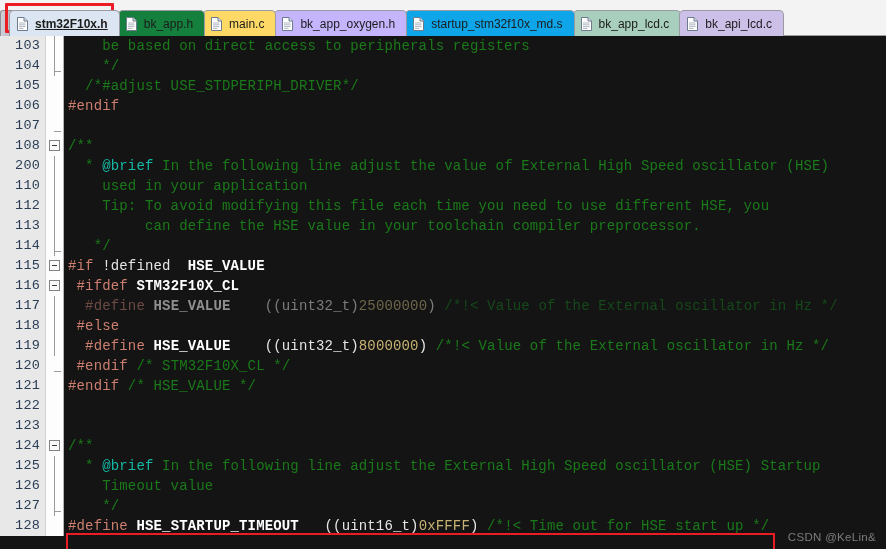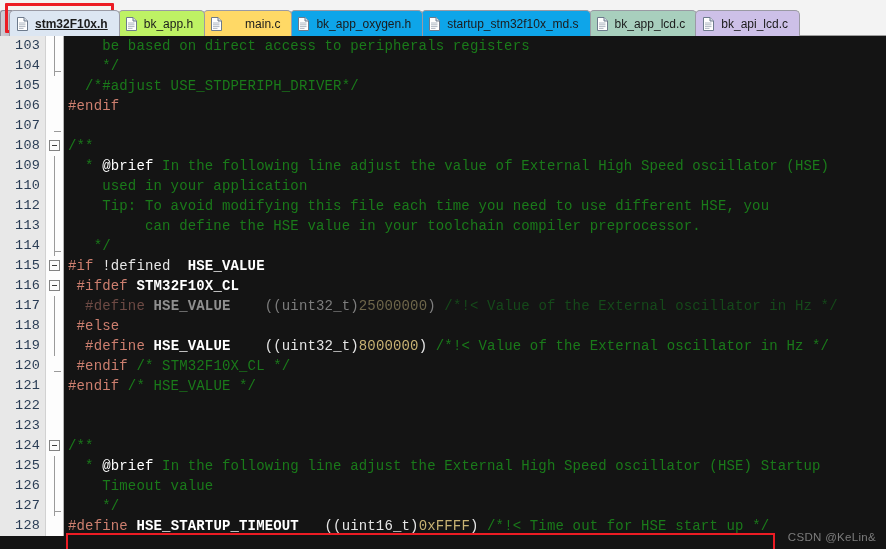--- a/index.html
+++ b/index.html
@@ -172,21 +172,21 @@
     line-height: 20px;
     white-space: pre;
     padding-left: 4px;
     overflow: hidden;
     letter-spacing: 0.15px;
   }
 
   
   .t-cmt    { color: #1a7a1a; }
   .t-cmt-d  { color: #15491a; }
-  .t-brief  { color: #ffffff; }
+  .t-brief  { color: #14b8a6; }
   .t-pp     { color: #cd7f6f; }
   .t-pp-d   { color: #6d4a44; }
   .t-id     { color: #ffffff; font-weight: bold; }
   .t-id-d   { color: #8f8f8f; font-weight: bold; }
   .t-txt    { color: #e6e6e6; }
   .t-txt-d  { color: #7d7d7d; }
   .t-num    { color: #c8b273; }
   .t-num-d  { color: #6e664a; }
 
   
@@ -228,51 +228,51 @@
               <g stroke="#9aa4b2" stroke-width="0.8">
                 <line x1="2" y1="6" x2="8.5" y2="6"></line>
                 <line x1="2" y1="7.8" x2="8.5" y2="7.8"></line>
                 <line x1="2" y1="9.6" x2="8.5" y2="9.6"></line>
                 <line x1="2" y1="11.4" x2="6.5" y2="11.4"></line>
               </g>
             </svg>
           </span>
           <span class="tab-label">stm32F10x.h</span>
         </div>
-        <div class="tab" style="background: #bef264; z-index: 9;">
+        <div class="tab" style="background: #15803d; z-index: 9;">
           <span>
             <svg class="tab-icon" viewBox="0 0 11 14" xmlns="http://www.w3.org/2000/svg">
               <path d="M0.5 0.5 H7 L10.5 4 V13.5 H0.5 Z" fill="#ffffff" stroke="#6d7a8c" stroke-width="1"></path>
               <path d="M7 0.5 V4 H10.5" fill="#d8dde6" stroke="#6d7a8c" stroke-width="1"></path>
               <g stroke="#9aa4b2" stroke-width="0.8">
                 <line x1="2" y1="6" x2="8.5" y2="6"></line>
                 <line x1="2" y1="7.8" x2="8.5" y2="7.8"></line>
                 <line x1="2" y1="9.6" x2="8.5" y2="9.6"></line>
                 <line x1="2" y1="11.4" x2="6.5" y2="11.4"></line>
               </g>
             </svg>
           </span>
           <span class="tab-label">bk_app.h</span>
         </div>
-        <div class="tab" style="background: rgb(255, 217, 102); z-index: 8; gap: 16px;">
+        <div class="tab" style="background: rgb(255, 217, 102); z-index: 8;">
           <span>
             <svg class="tab-icon" viewBox="0 0 11 14" xmlns="http://www.w3.org/2000/svg">
               <path d="M0.5 0.5 H7 L10.5 4 V13.5 H0.5 Z" fill="#ffffff" stroke="#6d7a8c" stroke-width="1"></path>
               <path d="M7 0.5 V4 H10.5" fill="#d8dde6" stroke="#6d7a8c" stroke-width="1"></path>
               <g stroke="#9aa4b2" stroke-width="0.8">
                 <line x1="2" y1="6" x2="8.5" y2="6"></line>
                 <line x1="2" y1="7.8" x2="8.5" y2="7.8"></line>
                 <line x1="2" y1="9.6" x2="8.5" y2="9.6"></line>
                 <line x1="2" y1="11.4" x2="6.5" y2="11.4"></line>
               </g>
             </svg>
           </span>
           <span class="tab-label">main.c</span>
         </div>
-        <div class="tab" style="background: #0ea5e9; z-index: 7;">
+        <div class="tab" style="background: #c4b5fd; z-index: 7;">
           <span>
             <svg class="tab-icon" viewBox="0 0 11 14" xmlns="http://www.w3.org/2000/svg">
               <path d="M0.5 0.5 H7 L10.5 4 V13.5 H0.5 Z" fill="#ffffff" stroke="#6d7a8c" stroke-width="1"></path>
               <path d="M7 0.5 V4 H10.5" fill="#d8dde6" stroke="#6d7a8c" stroke-width="1"></path>
               <g stroke="#9aa4b2" stroke-width="0.8">
                 <line x1="2" y1="6" x2="8.5" y2="6"></line>
                 <line x1="2" y1="7.8" x2="8.5" y2="7.8"></line>
                 <line x1="2" y1="9.6" x2="8.5" y2="9.6"></line>
                 <line x1="2" y1="11.4" x2="6.5" y2="11.4"></line>
               </g>
@@ -357,21 +357,21 @@
           <div class="codecell"><span class="t-txt"></span></div>
         </div>
         <div class="row">
           <div class="gutter">108</div>
           <div class="foldcol">
             <div class="foldbox"></div>
           </div>
           <div class="codecell"><span class="t-cmt">/**</span></div>
         </div>
         <div class="row">
-          <div class="gutter">109</div>
+          <div class="gutter">200</div>
           <div class="foldcol spine"></div>
           <div class="codecell"><span class="t-cmt">  * </span><span class="t-brief">@brief</span><span class="t-cmt"> In the following line adjust the value of External High Speed oscillator (HSE)</span></div>
         </div>
         <div class="row">
           <div class="gutter">110</div>
           <div class="foldcol spine"></div>
           <div class="codecell"><span class="t-cmt">    used in your application</span></div>
         </div>
         <div class="row">
           <div class="gutter">112</div>

